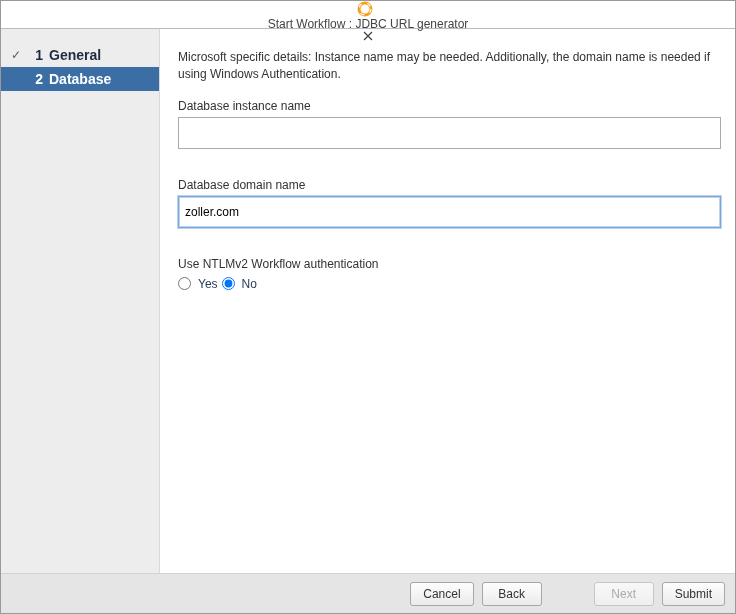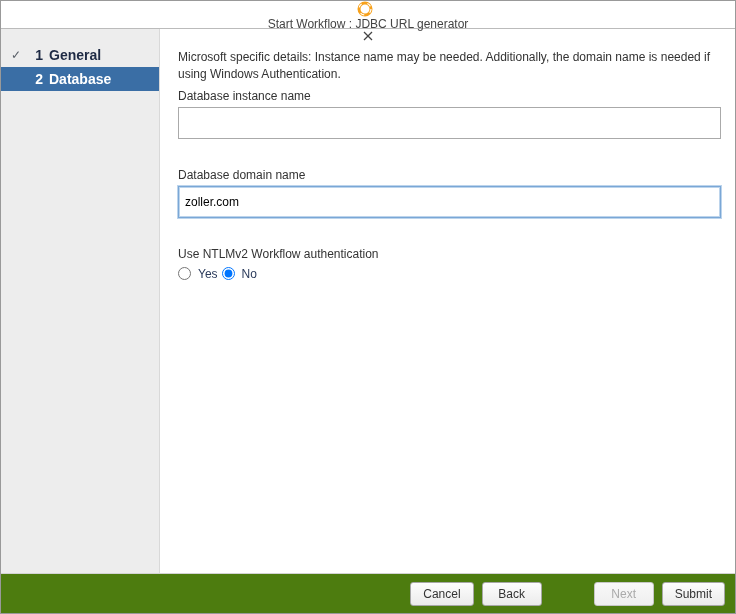--- a/index.html
+++ b/index.html
@@ -84,21 +84,21 @@
   }
   .step.active .num, .step.active .label { color: #fff; }
   .main {
     flex: 1;
     padding: 20px 14px 10px 18px;
     overflow: auto;
   }
   .desc {
     color: #333;
     line-height: 1.4;
-    margin-bottom: 6px;
+    margin-bottom: 16px;
   }
   .field-label {
     color: #333;
     margin-bottom: 4px;
   }
   .text-input {
     width: 543px;
     height: 32px;
     border: 1px solid #aaa;
     padding: 2px 6px;
@@ -115,21 +115,21 @@
   .radios { margin-top: 6px; display: flex; align-items: center; gap: 4px; }
   .radio {
     display: inline-flex; align-items: center; gap: 4px;
     cursor: pointer;
     color: #2b3b5b;
   }
   .radio input { margin: 0 3px 0 0; }
   .footer {
     height: 40px;
     border-top: 1px solid #d3d3d3;
-    background: #4d7c0f;
+    background: #e5e5e5;
     display: flex;
     align-items: center;
     justify-content: flex-end;
     padding: 0 10px;
     gap: 8px;
   }
   .btn {
     min-width: 60px;
     height: 24px;
     padding: 0 12px;

